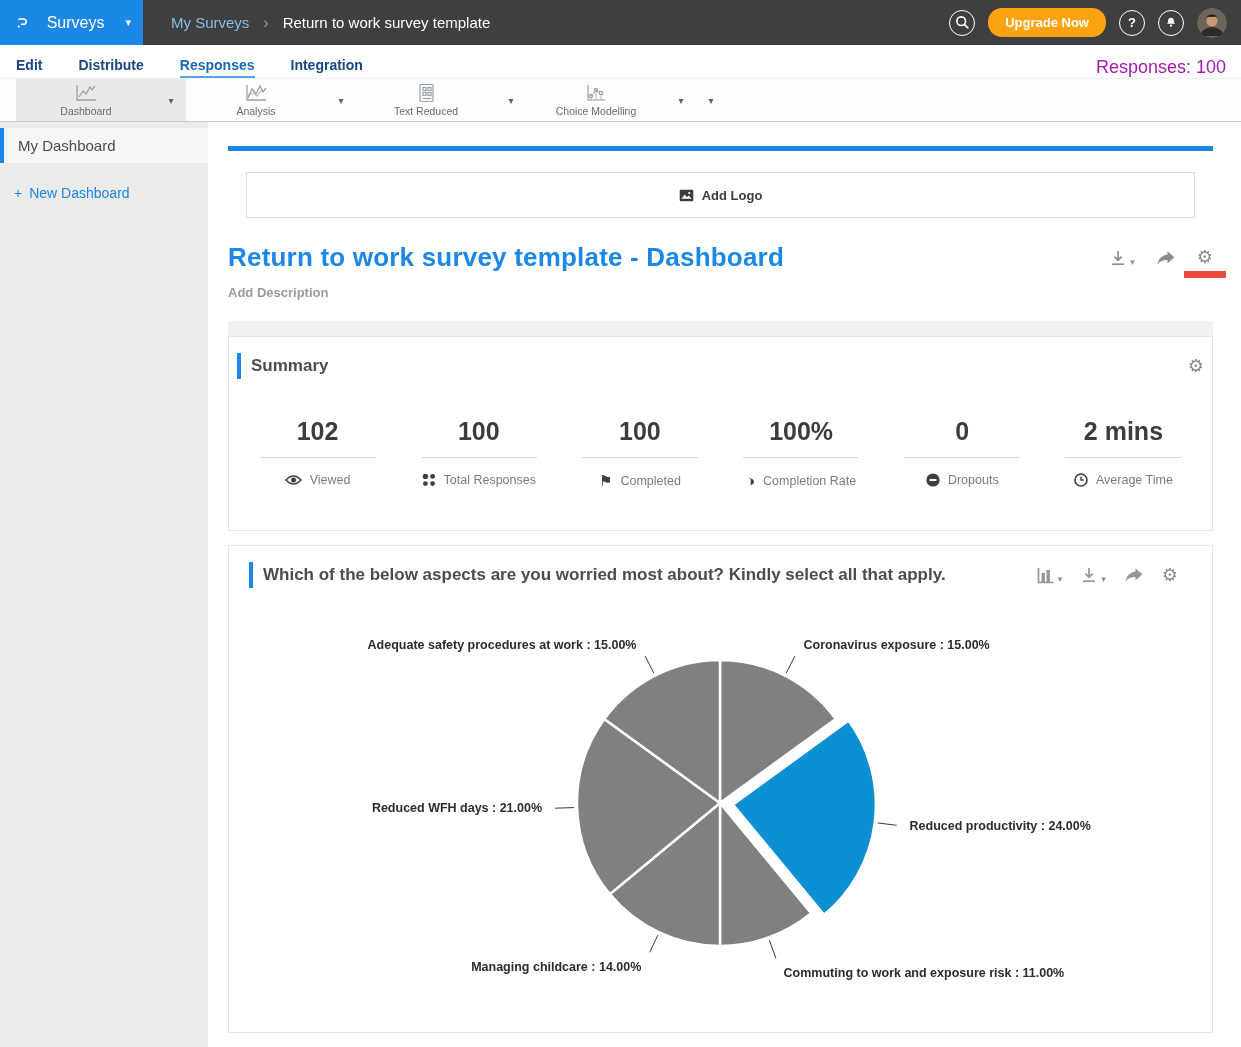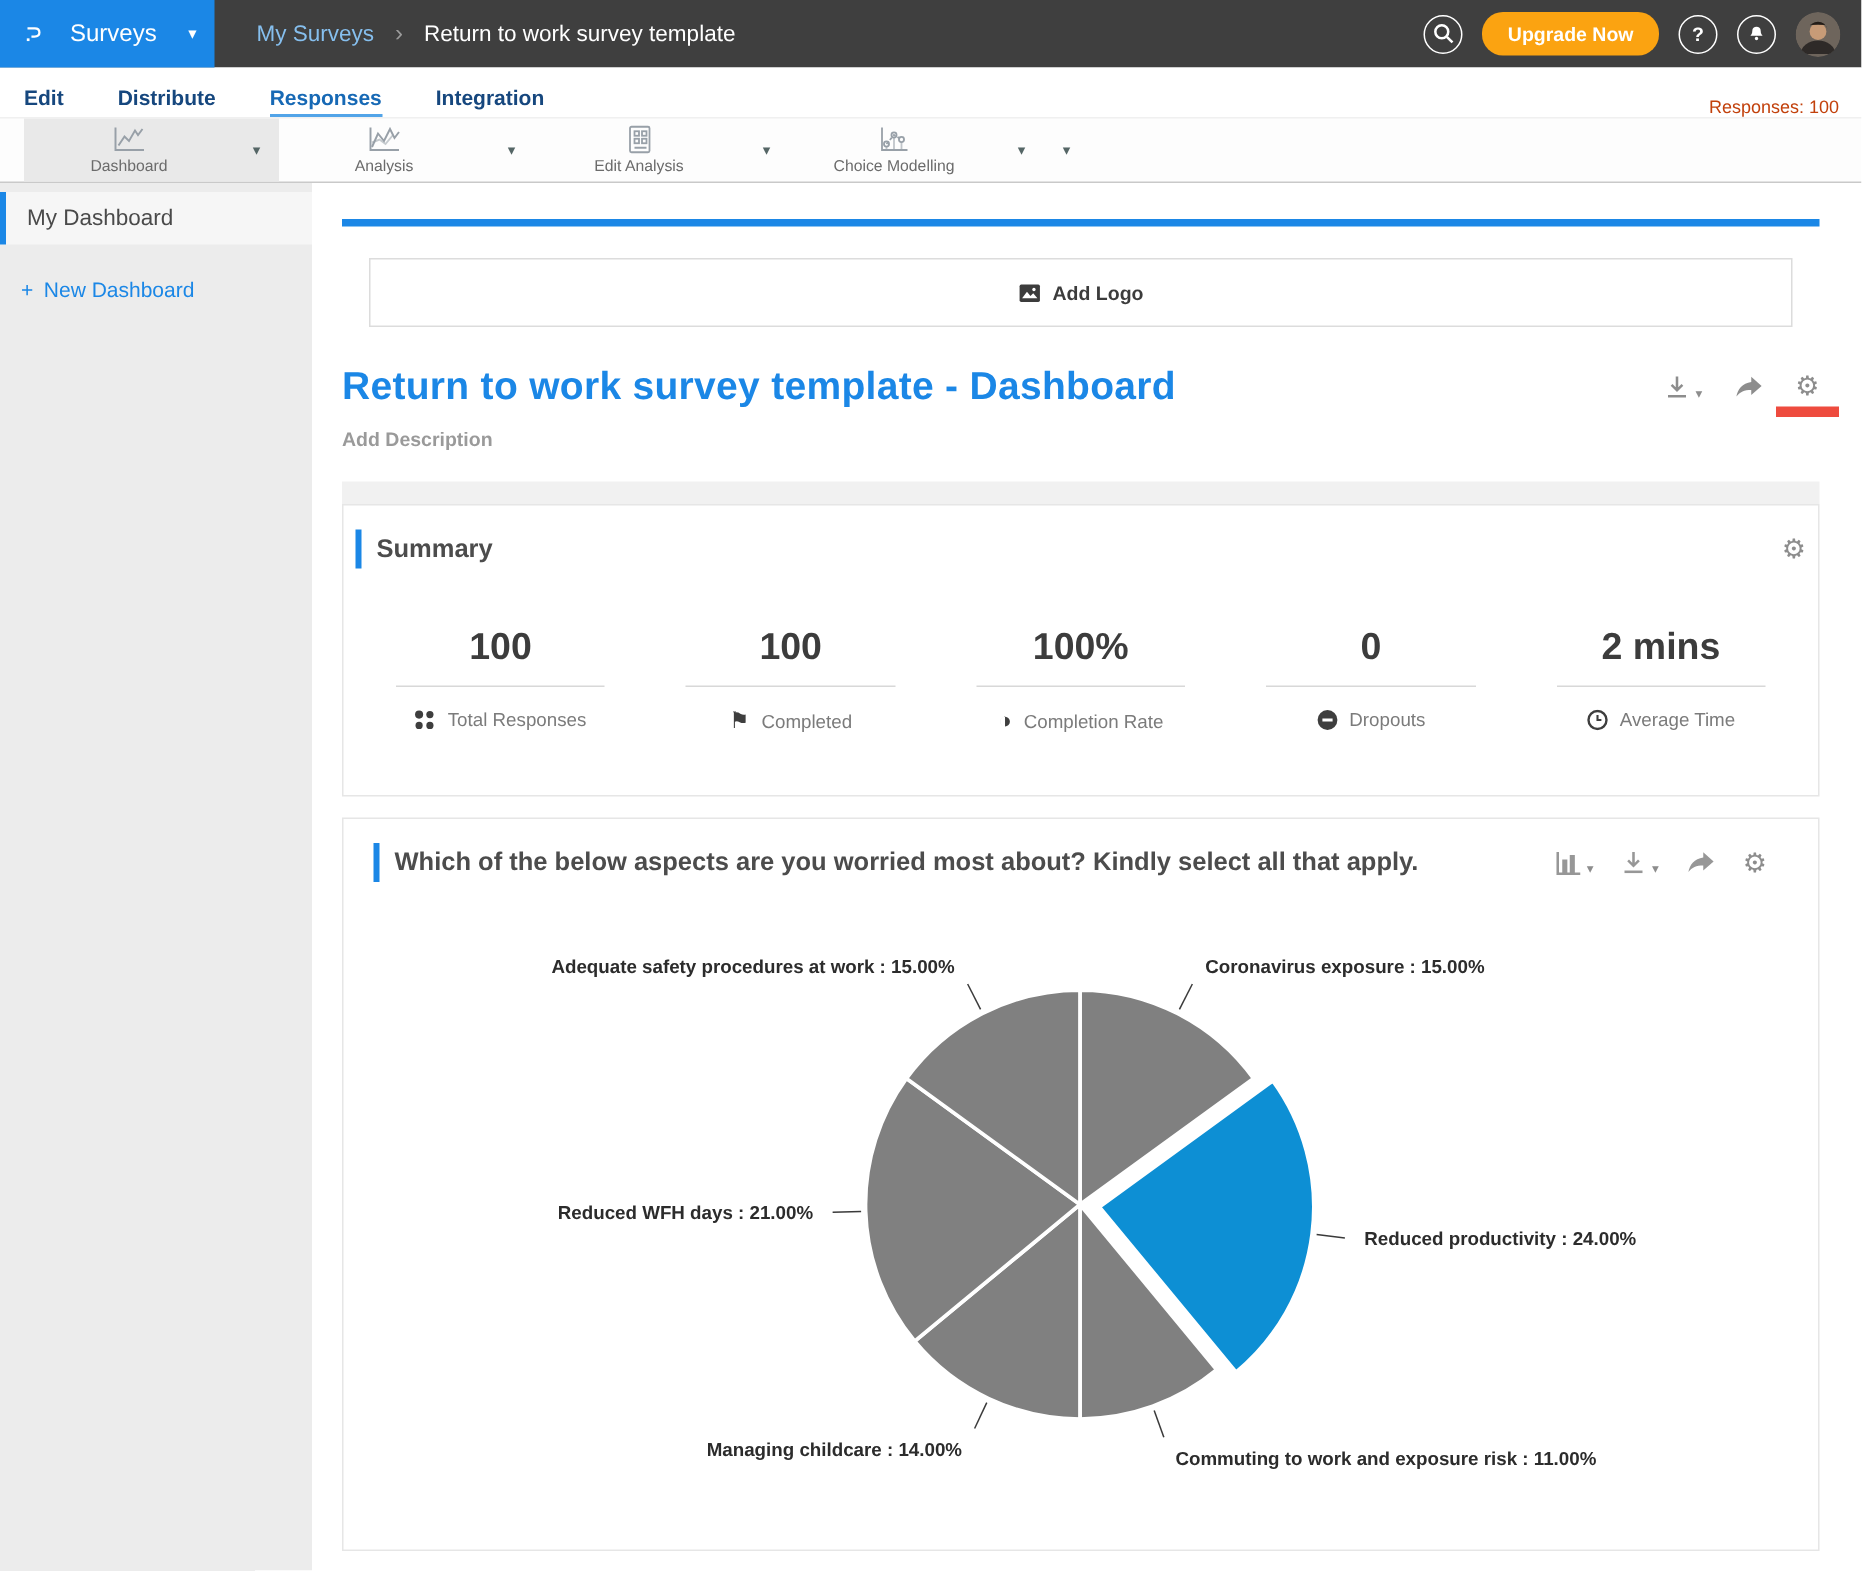--- a/index.html
+++ b/index.html
@@ -22,21 +22,21 @@
     font-size:13px; font-weight:700; flex:none; }
   .upgrade-btn { background:#fba311; color:#fff; font-size:13px; font-weight:700;
     border:none; border-radius:14px; padding:7px 17px; cursor:pointer; }
   .avatar { width:30px; height:30px; border-radius:50%; overflow:hidden; cursor:pointer; flex:none; }
 
   
   .subnav { height:33px; background:#fff; display:flex; align-items:flex-end; padding:0 15px 0 16px; }
   .tab { font-size:14px; font-weight:700; color:#16477e; margin-right:36px; cursor:pointer;
     padding:4px 0 3px; border-bottom:2px solid transparent; }
   .tab.active { color:#1769b5; border-bottom:2px solid #52a4e8; }
-  .responses { margin-left:auto; color:#c2410c; font-size:12px; cursor:pointer; }
+  .responses { margin-left:auto; color:#a21caf; font-size:18px; cursor:pointer; }
 
   
   .toolbar { height:44px; background:#fdfdfd; border-top:1px solid #f0f0f0;
     border-bottom:1px solid #c9c9c9; display:flex; align-items:stretch; padding-left:16px; }
   .tool-group { display:flex; align-items:stretch; }
   .tool-item { width:140px; display:flex; flex-direction:column; align-items:center;
     justify-content:center; gap:2px; cursor:pointer; }
   .tool-item .t-label { font-size:10.5px; color:#6b6b6b; }
   .tool-caret { width:30px; display:flex; align-items:center; justify-content:center;
     color:#566; font-size:10px; cursor:pointer; }
@@ -176,21 +176,21 @@
       <span class="tool-icon">
         <svg width="22" height="20" viewBox="0 0 22 20" fill="none" stroke="#98a0a8" stroke-width="1.2">
           <rect x="5" y="1.5" width="13" height="17" rx="1"></rect>
           <rect x="8" y="4.5" width="3" height="3"></rect>
             <rect x="13" y="4.5" width="3" height="3"></rect>
           <rect x="8" y="9.5" width="3" height="3"></rect>
             <rect x="13" y="9.5" width="3" height="3"></rect>
           <path d="M8 15.5 H16"></path>
         </svg>
       </span>
-      <span class="t-label">Edit Analysis</span>
+      <span class="t-label">Text Reduced</span>
     </div>
     <span class="tool-caret">▾</span>
   </div>
   <div class="tool-group">
     <div class="tool-item">
       <span class="tool-icon">
         <svg width="24" height="20" viewBox="0 0 24 20" fill="none" stroke="#98a0a8" stroke-width="1.2">
           <path d="M4 2 V17 H21"></path>
             <path d="M7 13 L12 7 L17 10" stroke-dasharray="2 1.5"></path>
           <circle cx="7" cy="13" r="1.7"></circle>
@@ -256,20 +256,33 @@
 
     <div class="gap-band"></div>
 
     <section class="card summary-card">
       <div class="card-head">
         <span class="accent" style="background: rgb(27, 135, 230);"></span>
         <span class="card-title">Summary</span>
         <span class="head-gear gear-glyph">⚙</span>
       </div>
       <div class="stats">
+        <div class="stat">
+          <div class="stat-value">102</div>
+          <div class="stat-rule"></div>
+          <div class="stat-label">
+            <span class="s-icon">
+              <svg width="17" height="12" viewBox="0 0 17 12">
+                  <path d="M1 6 Q8.5 -2 16 6 Q8.5 14 1 6 Z" stroke="#3e3e3e" stroke-width="1.7" fill="none"></path>
+                  <circle cx="8.5" cy="6" r="2.5" fill="#3e3e3e"></circle>
+                </svg>
+            </span>
+            <span>Viewed</span>
+          </div>
+        </div>
         <div class="stat">
           <div class="stat-value">100</div>
           <div class="stat-rule"></div>
           <div class="stat-label">
             <span class="s-icon">
               <svg width="14" height="14" viewBox="0 0 14 14">
                   <circle cx="3.4" cy="3.4" r="2.7" fill="#3e3e3e"></circle>
                   <circle cx="10.6" cy="3.4" r="2.4" fill="#3e3e3e"></circle>
                   <circle cx="3.4" cy="10.6" r="2.4" fill="#3e3e3e"></circle>
                   <circle cx="10.6" cy="10.6" r="2.4" fill="#3e3e3e"></circle>

